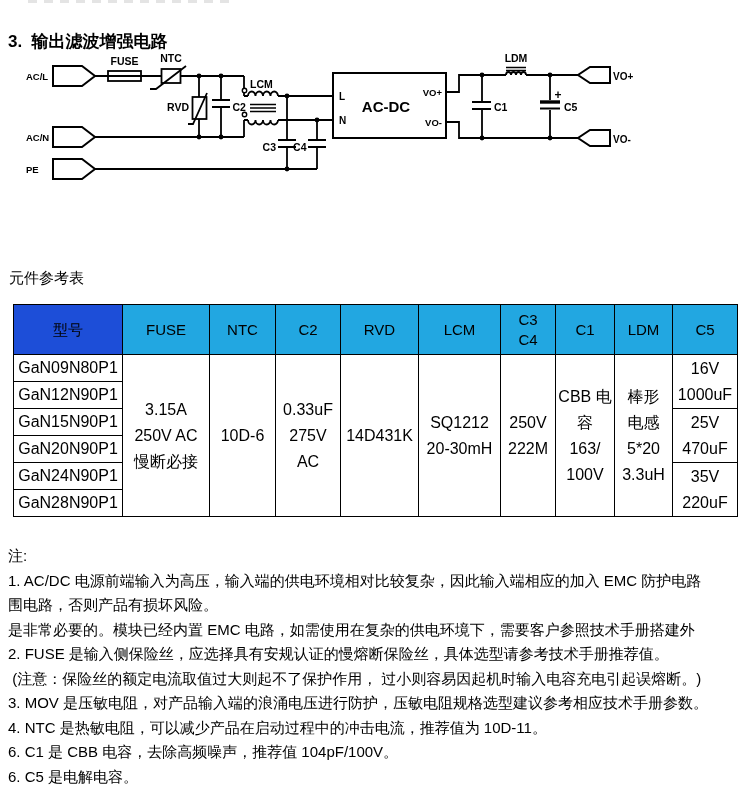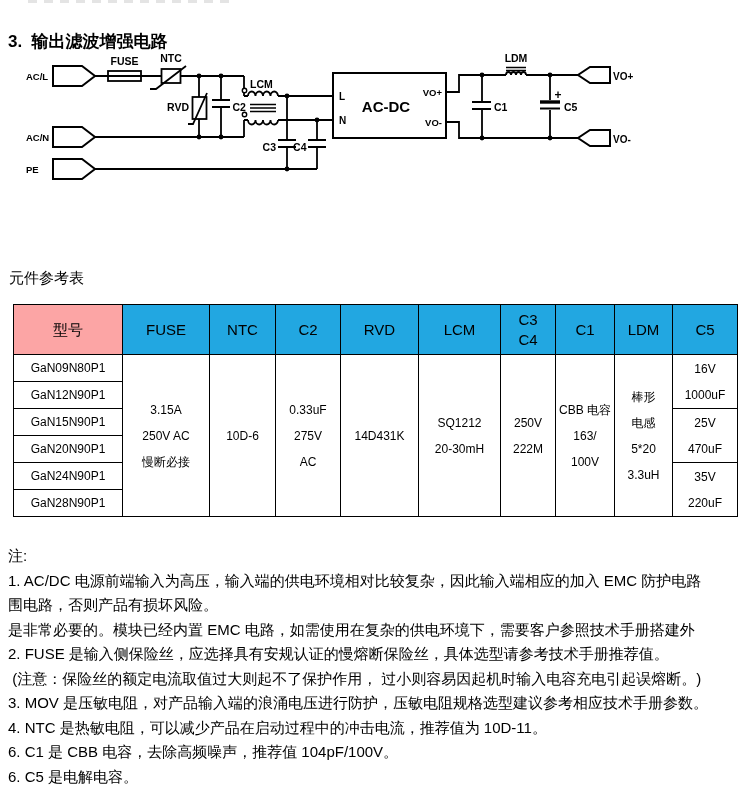--- a/index.html
+++ b/index.html
@@ -7,21 +7,21 @@
        font-family:"Liberation Sans","DejaVu Sans",sans-serif;color:#000;}
   .crop-artifact{position:absolute;left:28px;top:0;width:205px;height:3px;
        background:repeating-linear-gradient(90deg,#c9c9c9 0 9px,transparent 9px 16px);opacity:.5;}
   .sec-title{position:absolute;left:8px;top:10px;font-size:17px;font-weight:bold;white-space:pre;margin-top:20px;}
   svg.schematic{position:absolute;left:0;top:0;}
   .tbl-caption{position:absolute;left:9px;top:269px;font-size:15px;}
   table.ref{position:absolute;left:13px;top:304px;width:724px;border-collapse:collapse;table-layout:fixed;}
   table.ref th,table.ref td{border:1px solid #000;text-align:center;vertical-align:middle;
        white-space:pre-line;padding:0;font-weight:normal;}
   table.ref thead th{height:49px;font-size:15px;line-height:20px;}
-  table.ref tbody td{height:26px;font-size:12px;line-height:26px;}
+  table.ref tbody td{height:26px;font-size:16px;line-height:26px;}
   td.model{font-size:15px;}
   td.multi{line-height:26px;}
   td.c5cell{line-height:25px;margin-left:33px;}
   .notes{position:absolute;left:8px;top:544px;width:742px;font-size:15px;line-height:24.5px;}
   .notes div{white-space:pre-wrap;}
   svg text{fill:#000;font-family:"Liberation Sans","DejaVu Sans",sans-serif;font-weight:bold;}
 </style>
 </head>
 <body>
 
@@ -132,21 +132,21 @@
       <col style="width:65px">
     <col style="width:78px">
       <col style="width:82px">
       <col style="width:55px">
       <col style="width:59px">
     <col style="width:58px">
       <col style="width:65px">
   </colgroup>
   <thead>
     <tr>
-      <th style="background:#fca5a5">型号</th>
+      <th style="background:#1d4ed8">型号</th>
       <th style="background:#22A7E1">FUSE</th>
       <th style="background:#22A7E1">NTC</th>
       <th style="background:#22A7E1">C2</th>
       <th style="background:#22A7E1">RVD</th>
       <th style="background:#22A7E1">LCM</th>
       <th style="background:#22A7E1">C3
 C4</th>
       <th style="background:#22A7E1">C1</th>
       <th style="background:#22A7E1">LDM</th>
       <th style="background:#22A7E1">C5</th>

